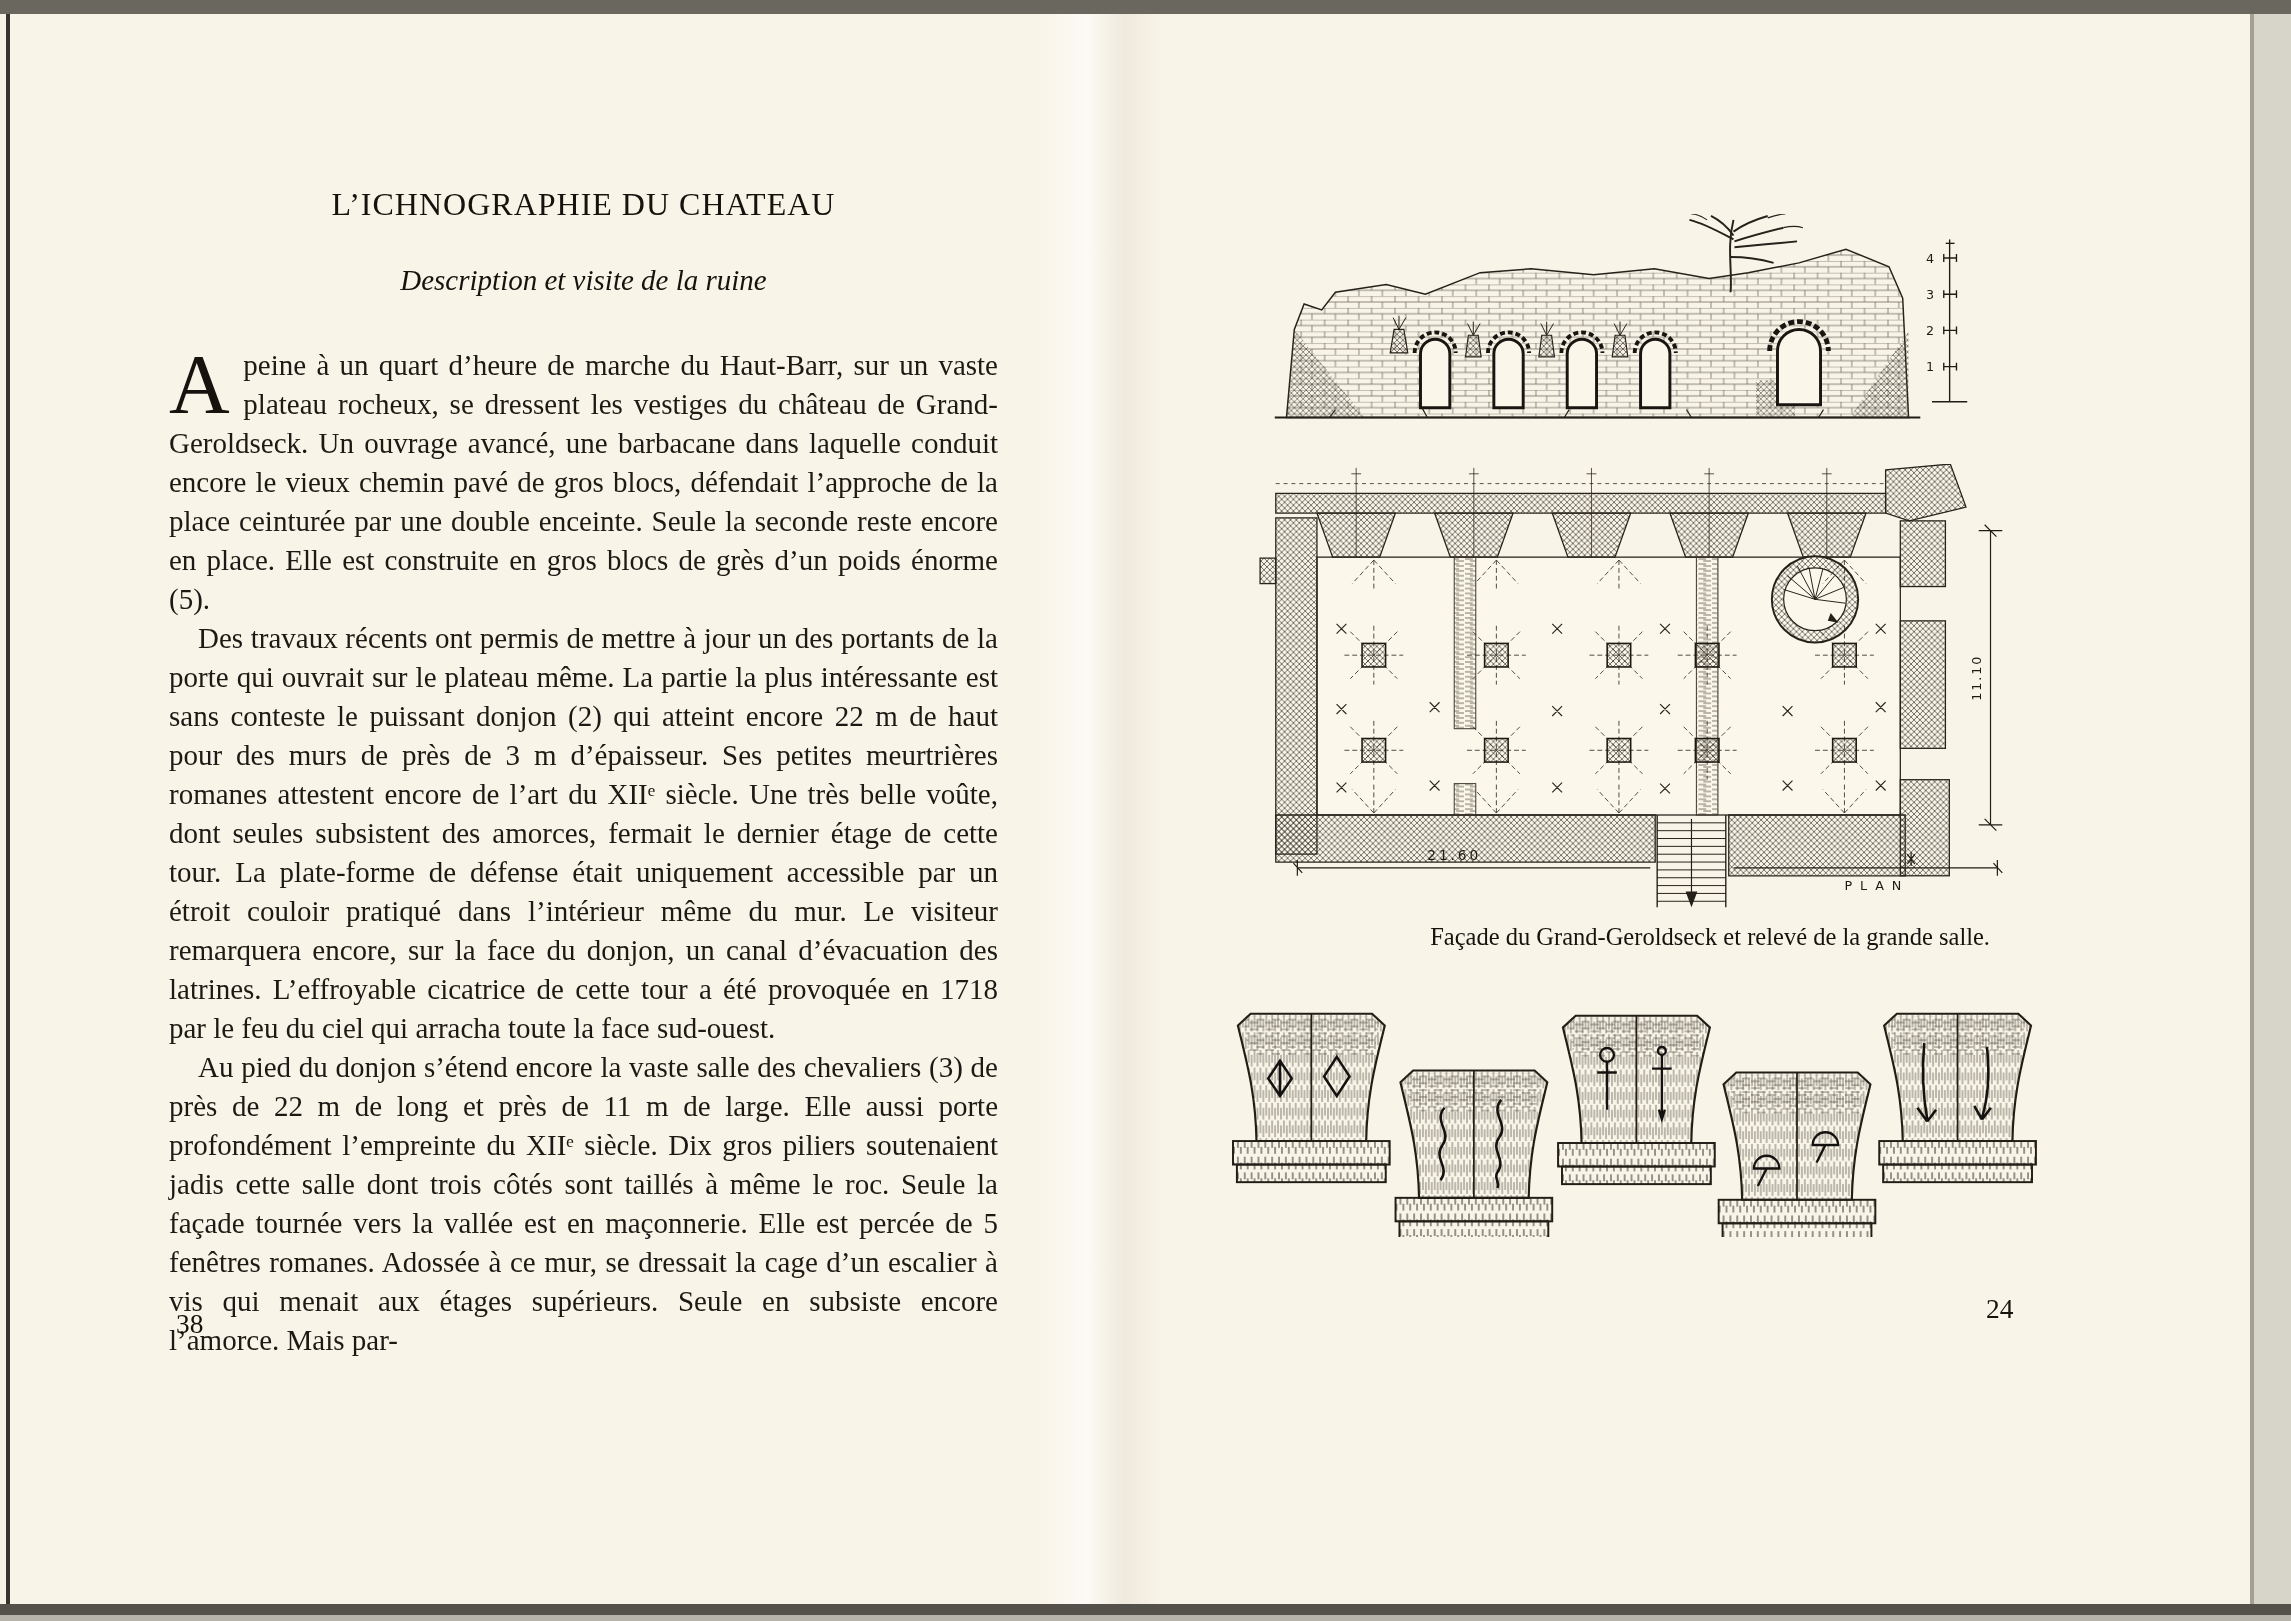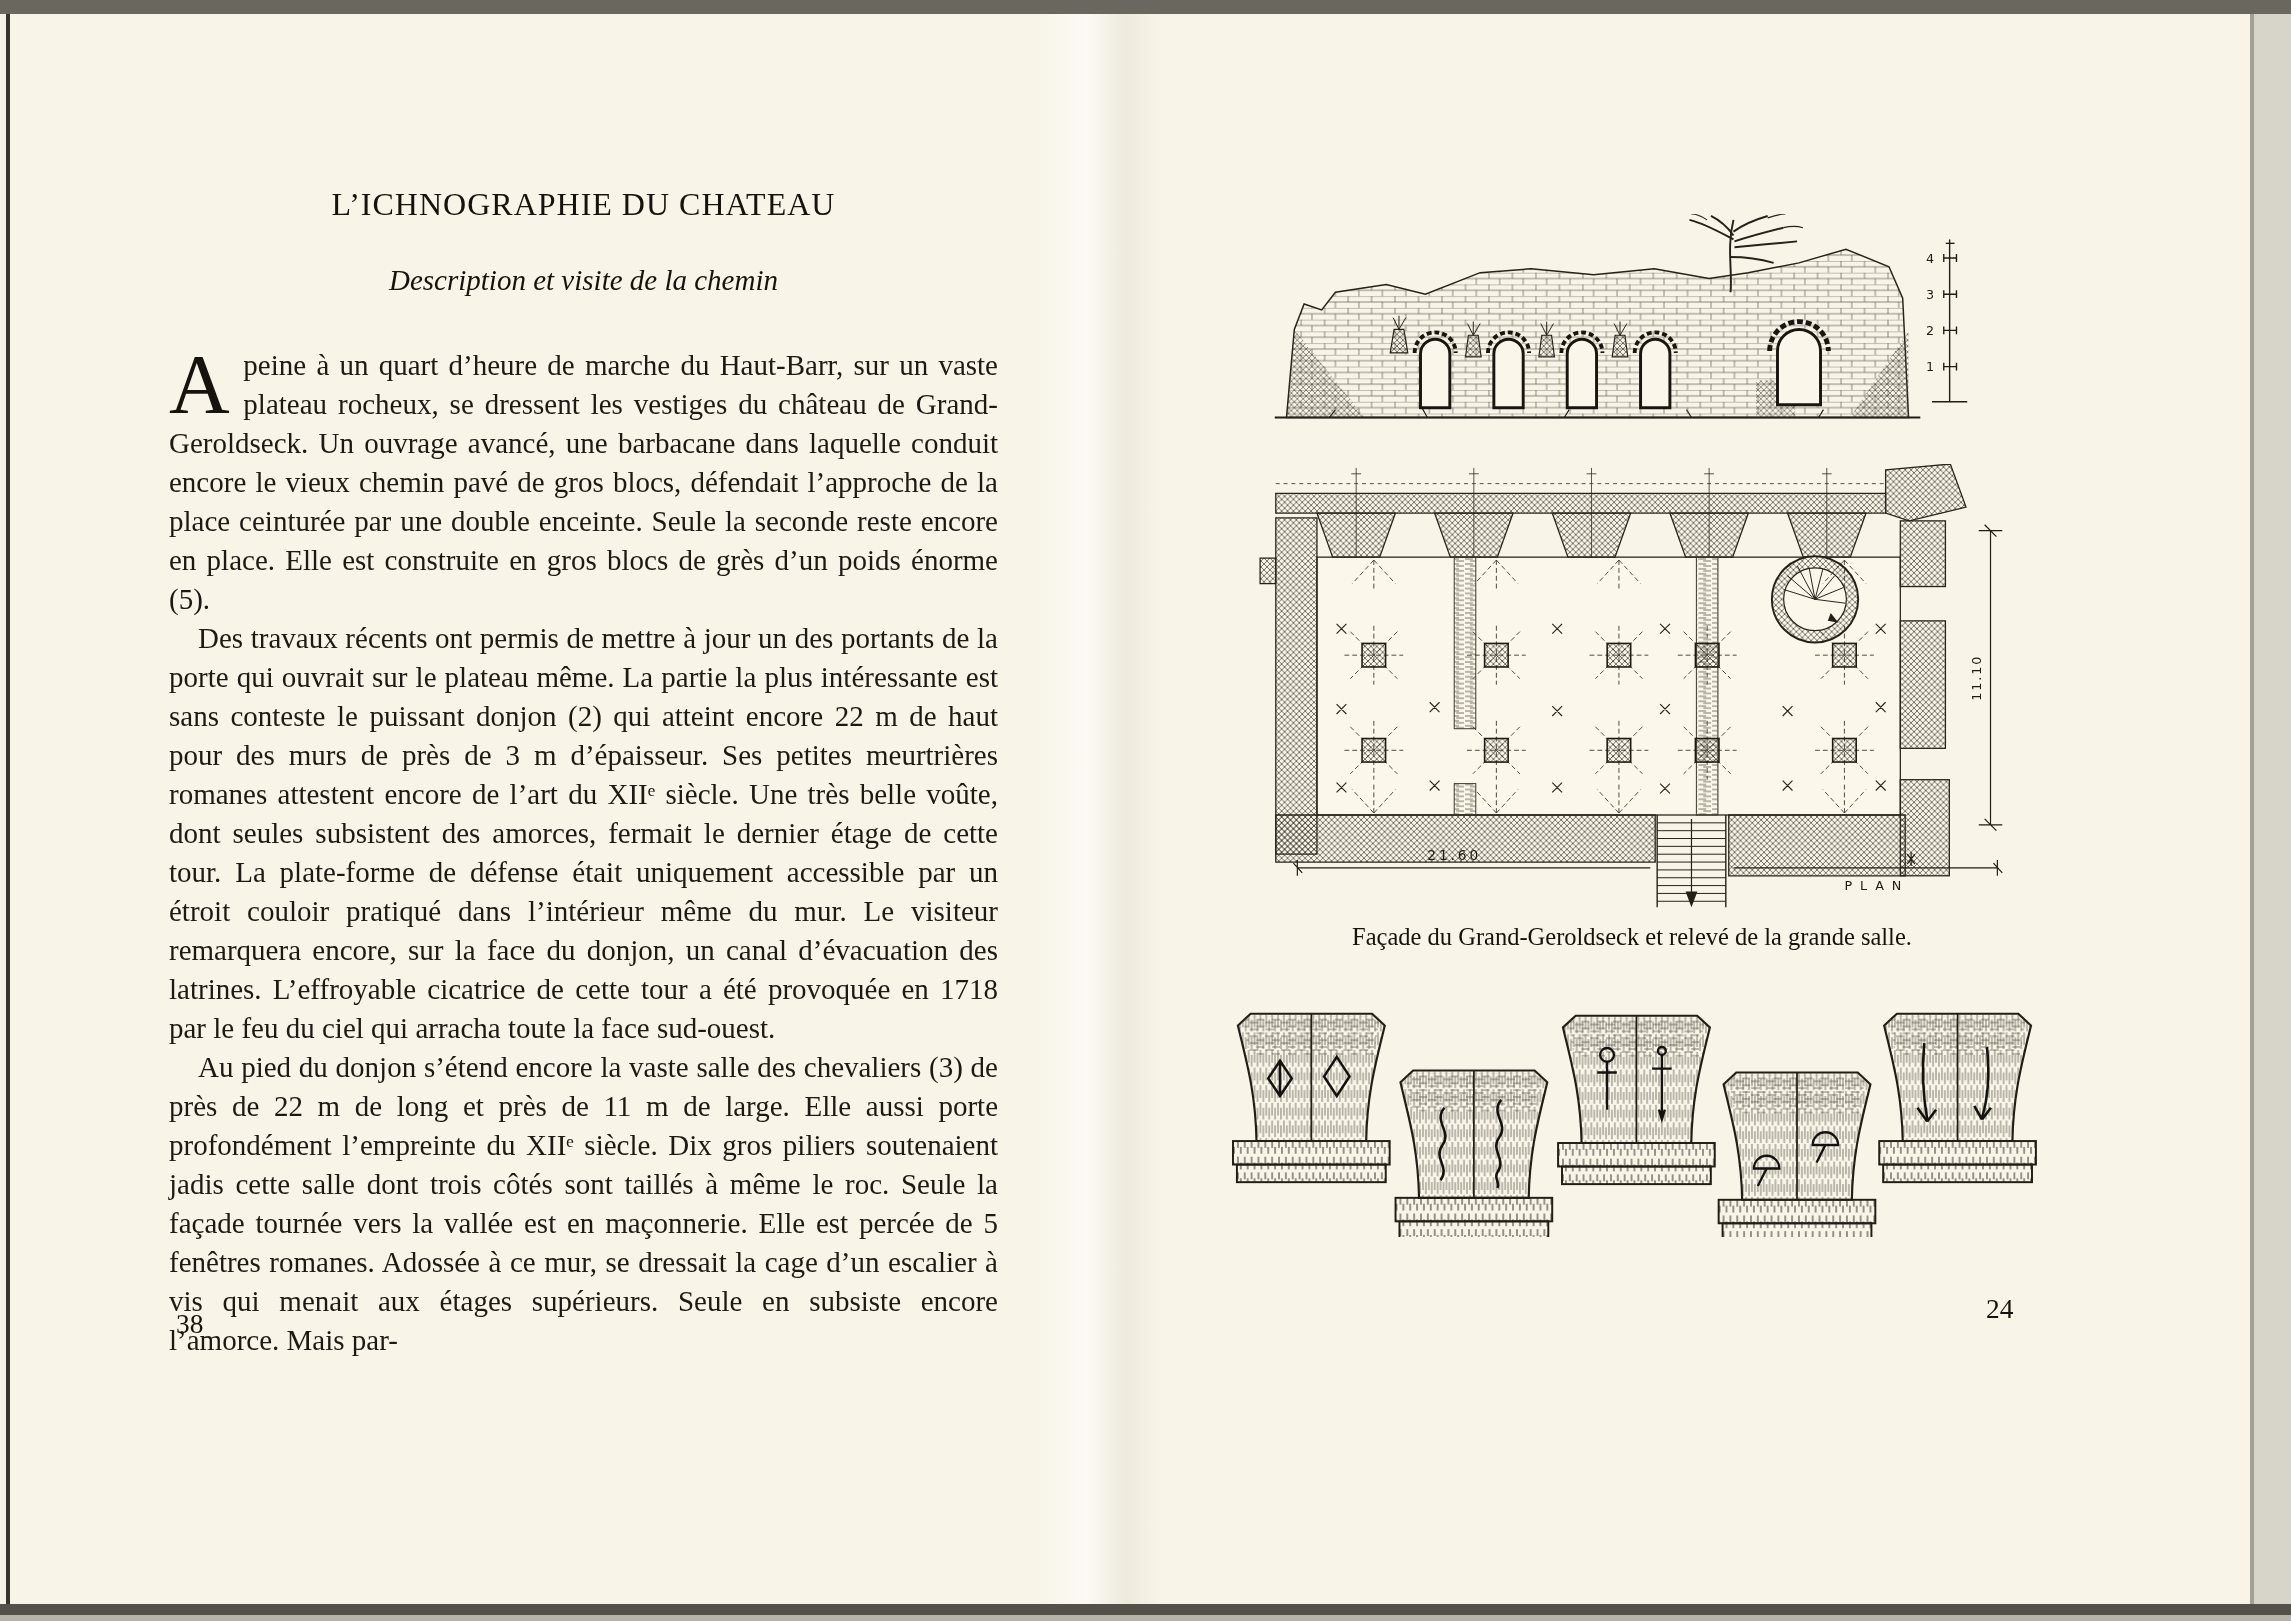--- a/index.html
+++ b/index.html
@@ -25,21 +25,21 @@
   .body-text p.first{text-indent:0;}
   .dropcap{float:left;font-size:84px;line-height:69px;padding:3.9px 13.7px 0 0;color:#16130e;}
   .pageno{position:absolute;font-size:27.4px;color:#16130e;}
   .pageno-left{left:176px;top:1309px;}
   .pageno-right{left:1986px;top:1294px;}
   
   .fig{position:absolute;}
   .fig-facade{left:1270px;top:214px;width:702px;height:223px;}
   .fig-plan{left:1258px;top:464px;width:765px;height:451px;}
   .fig-consoles{left:1221px;top:1002px;width:823px;height:235px;}
-  .caption{position:absolute;text-align:center;font-size:24.5px;color:#16130e;}
+  .caption{position:absolute;text-align:right;font-size:24.5px;color:#16130e;}
   .caption-1{left:1274px;top:923px;width:716px;}
   .caption-2{left:1237px;top:1243px;width:819px;}
   svg text{font-family:"DejaVu Sans","Liberation Sans",sans-serif;fill:#1f1c16;}
 </style>
 </head>
 <body>
 
 <div class="canvas">
   <div class="paper"></div>
   <div class="gutter"></div>
@@ -48,21 +48,21 @@
   <div class="edge-left-dark"></div>
   <div class="edge-right"></div>
   <div class="edge-right-line"></div>
   <div class="edge-bottom"></div>
   <div class="edge-bottom2"></div>
 
   <section class="page-left">
     <div class="title">
       <div>L’ICHNOGRAPHIE DU CHATEAU</div>
     </div>
-    <div class="subtitle">Description et visite de la chemin</div>
+    <div class="subtitle">Description et visite de la ruine</div>
     <div class="body-text">
       <p class="first"><span class="dropcap">A</span><span>peine à un quart d’heure de marche du Haut-Barr, sur un vaste plateau rocheux, se dressent les vestiges du château de Grand-Geroldseck. Un ouvrage avancé, une barbacane dans laquelle conduit encore le vieux chemin pavé de gros blocs, défendait l’approche de la place ceinturée par une double enceinte. Seule la seconde reste encore en place. Elle est construite en gros blocs de grès d’un poids énorme (5).</span></p>
       <p><span>Des travaux récents ont permis de mettre à jour un des portants de la porte qui ouvrait sur le plateau même. La partie la plus intéressante est sans conteste le puissant donjon (2) qui atteint encore 22 m de haut pour des murs de près de 3 m d’épaisseur. Ses petites meurtrières romanes attestent encore de l’art du XIIᵉ siècle. Une très belle voûte, dont seules subsistent des amorces, fermait le dernier étage de cette tour. La plate-forme de défense était uniquement accessible par un étroit couloir pratiqué dans l’intérieur même du mur. Le visiteur remarquera encore, sur la face du donjon, un canal d’évacuation des latrines. L’effroyable cicatrice de cette tour a été provoquée en 1718 par le feu du ciel qui arracha toute la face sud-ouest.</span></p>
       <p><span>Au pied du donjon s’étend encore la vaste salle des chevaliers (3) de près de 22 m de long et près de 11 m de large. Elle aussi porte profondément l’empreinte du XIIᵉ siècle. Dix gros piliers soutenaient jadis cette salle dont trois côtés sont taillés à même le roc. Seule la façade tournée vers la vallée est en maçonnerie. Elle est percée de 5 fenêtres romanes. Adossée à ce mur, se dressait la cage d’un escalier à vis qui menait aux étages supérieurs. Seule en subsiste encore l’amorce. Mais par-</span></p>
     </div>
   </section>
   <div class="pageno pageno-left">38</div>
 
   <svg class="fig fig-facade" viewBox="0 0 716 228">
     <defs>

